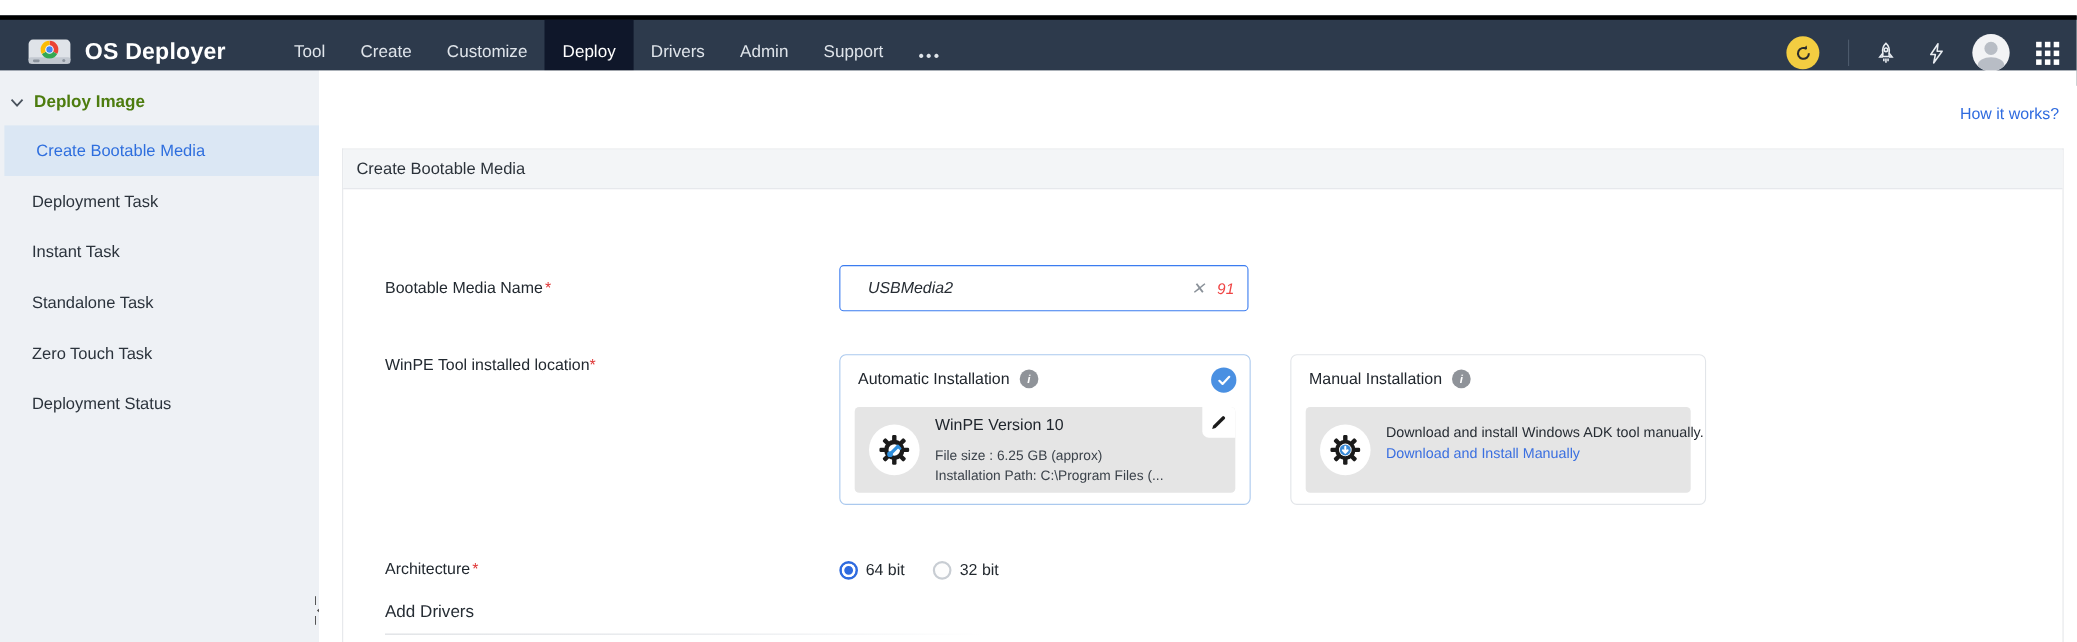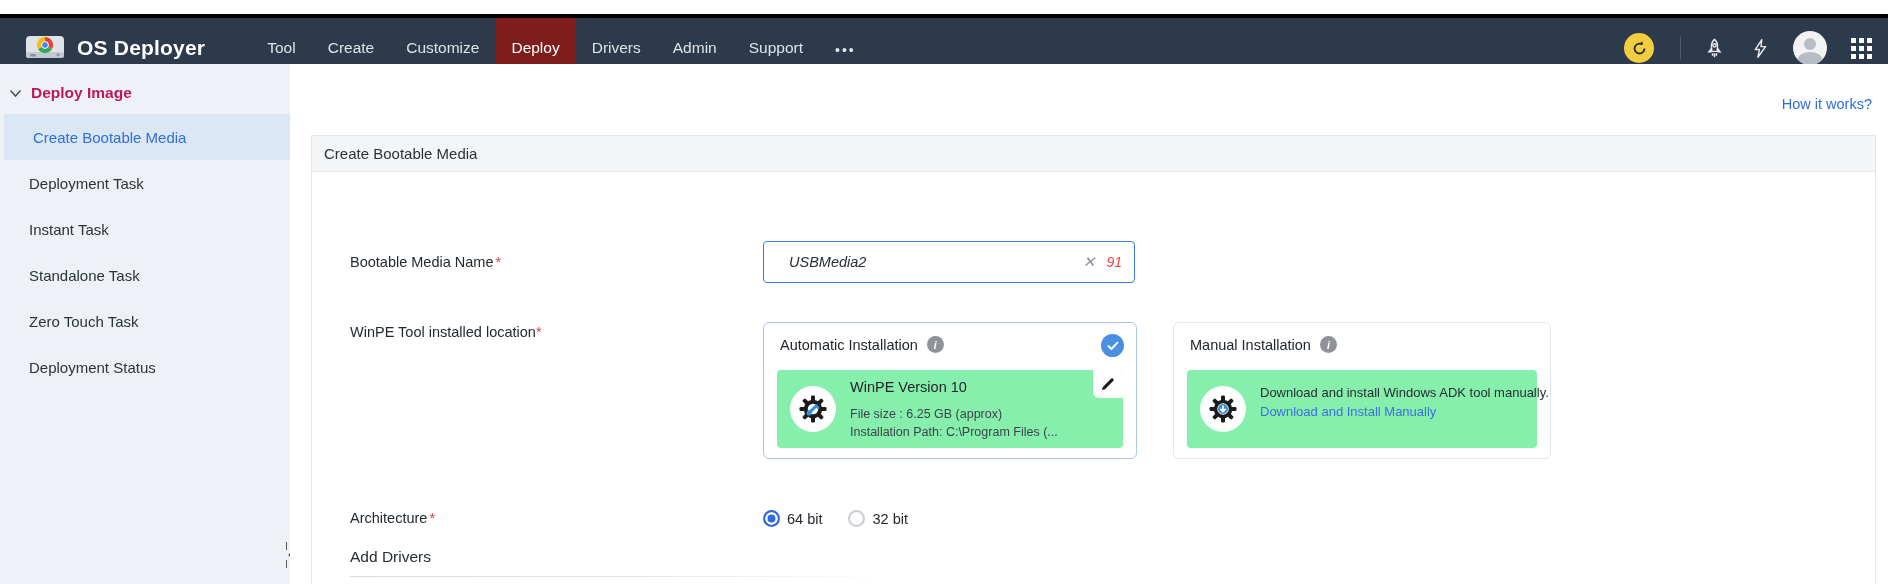--- a/index.html
+++ b/index.html
@@ -9,21 +9,21 @@
   
   .topbar { position:absolute; left:0; top:0; width:1888px; height:64px;
             background:#2d3a4c; border-top:4px solid #000;
             display:flex; align-items:center;margin-top:14px; }
   .brand { display:flex; align-items:center; gap:12px; padding-left:25px; }
   .brand-title { color:#fff; font-size:21px; font-weight:bold; letter-spacing:.2px; }
   .drive-icon { width:40px; height:30px; position:relative; }
   .nav-menu { display:flex; align-items:stretch; height:60px; margin-left:46px; }
   .nav-item { color:#dfe4ea; font-size:15.5px; padding:0 16px; display:flex;
               align-items:center; cursor:pointer; }
-  .nav-item.active { background:#7f1d1d; color:#fff; }
+  .nav-item.active { background:#0f172a; color:#fff; }
   .nav-dots { letter-spacing:2px; font-size:14px; padding-top:4px; }
   .topbar-right { margin-left:auto; display:flex; align-items:center; gap:0; padding-right:16px; }
   .yellow-circle { width:30px; height:30px; border-radius:50%; background:#f3cd41;
                    display:flex; align-items:center; justify-content:center; cursor:pointer; }
   .tb-sep { width:1px; height:24px; background:#4c5a6c; margin:0 20px 0 26px; }
   .tb-ic { width:26px; height:26px; display:flex; align-items:center; justify-content:center;
            margin-right:20px; cursor:pointer; }
   .avatar { width:34px; height:34px; border-radius:50%; background:#f2f3f5; position:relative;
             overflow:hidden; margin-right:24px; cursor:pointer; }
   .avatar .head { position:absolute; left:11px; top:7px; width:12px; height:12px;
@@ -31,21 +31,21 @@
   .avatar .body { position:absolute; left:5px; top:21px; width:24px; height:14px;
                   border-radius:50%; background:#b8bdc5; }
   .apps-grid { display:grid; grid-template-columns:repeat(3,5px); grid-template-rows:repeat(3,5px);
                gap:3px; cursor:pointer; }
   .apps-grid span { background:#fff; width:5px; height:5px; }
 
   
   .sidebar { position:absolute; left:0; top:64px; width:290px; height:520px;
              background:#eef1f5; }
   .side-section { display:flex; align-items:center; gap:9px; padding:20px 0 12px 9px; }
-  .side-section-label { font-size:15.5px; font-weight:bold; color:#be185d; }
+  .side-section-label { font-size:15.5px; font-weight:bold; color:#4d7c0f; }
   .side-item { height:46px; display:flex; align-items:center; padding-left:29px;
                font-size:15px; color:#2b333c; cursor:pointer; }
   .side-item.active { background:#dbe7f4; color:#2e6ede; margin:0 0 0 4px; }
   .collapse-handle { position:absolute; right:-7px; top:478px; width:14px; height:26px;
                      display:flex; flex-direction:column; align-items:center; cursor:pointer; }
   .hash { width:9px; height:9px;
           background:repeating-linear-gradient(90deg,#555 0 1px,transparent 1px 4px); }
   .caret-left { width:0; height:0; border-top:4px solid transparent; border-bottom:4px solid transparent;
                 border-right:5px solid #555; margin:1px 0; }
 
@@ -79,21 +79,21 @@
   .card.manual { left:861px; width:378px; border:1px solid #e2e5e9; }
   .card-title-row { position:absolute; left:16px; top:13px; display:flex; align-items:center; gap:9px; }
   .card-title { font-size:14.5px; color:#20262d; }
   .info-icon { width:17px; height:17px; border-radius:50%; background:#8f9399; color:#fff;
                font-size:10.5px; font-weight:bold; font-style:italic;
                display:flex; align-items:center; justify-content:center; cursor:pointer; }
   .check-circle { position:absolute; right:12px; top:11px; width:23px; height:23px;
                   border-radius:50%; background:#4a90e2; display:flex; align-items:center;
                   justify-content:center; }
   .inner-box { position:absolute; left:13px; right:13px; top:47px; height:78px;
-               background:#86efac; border-radius:4px; }
+               background:#e5e5e5; border-radius:4px; }
   .gear-badge { position:absolute; left:13px; top:16px; width:46px; height:46px;
                 border-radius:50%; background:#fff; display:flex; align-items:center;
                 justify-content:center; }
   .inner-title { position:absolute; left:73px; top:9px; font-size:14.5px; color:#20262d; }
   .inner-line1 { position:absolute; left:73px; top:37px; font-size:12.5px; color:#3c434b; }
   .inner-line2 { position:absolute; left:73px; top:55px; font-size:12.5px; color:#3c434b;
                  width:290px; white-space:nowrap; overflow:hidden; }
   .edit-notch { position:absolute; right:0; top:0; width:30px; height:28px; background:#fff;
                 border-radius:0 4px 0 6px; display:flex; align-items:center; justify-content:center;
                 cursor:pointer; }

